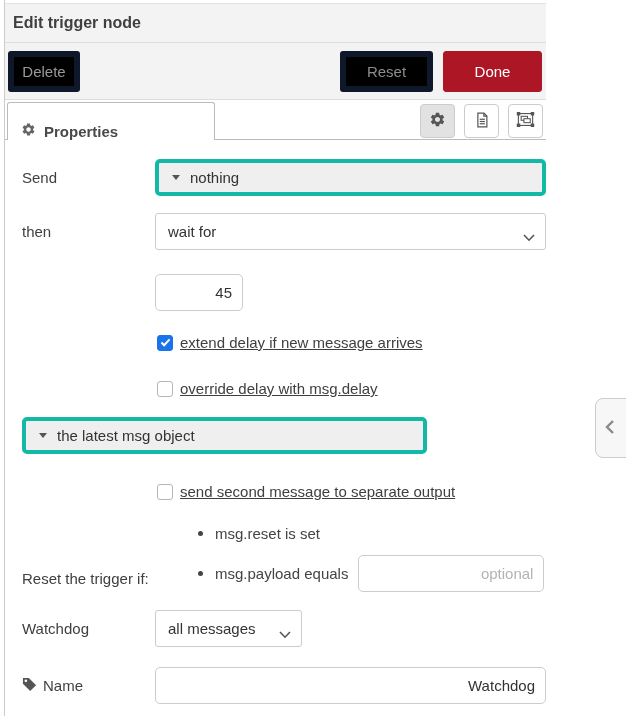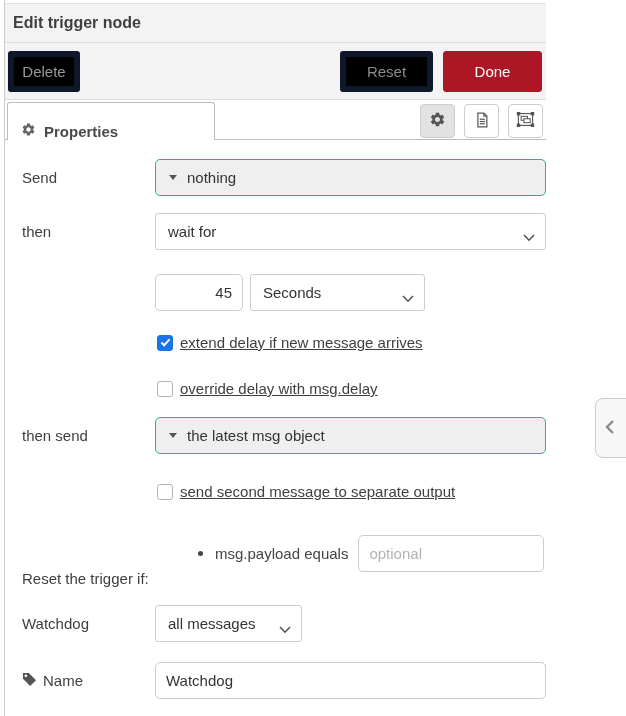--- a/index.html
+++ b/index.html
@@ -36,34 +36,34 @@
   .tab-iconbtns { position:absolute; right:3px; top:4px; display:flex; gap:9px; }
   .iconbtn { width:35px; height:34px; border:1px solid #ccc; border-radius:4px; background:#fff;
     display:flex; align-items:center; justify-content:center; cursor:pointer; }
   .iconbtn.active { background:#e2e2e2; }
 
   
   .form { padding:0 0 0 17px; }
   .frow { display:flex; align-items:center; }
   .flabel { width:133px; flex-shrink:0; color:#3f3f3f; }
 
-  .ti { width:405px; height:37px; background:#efefef; border:1px solid #14b8a6; border-radius:5px;
+  .ti { width:405px; height:37px; background:#efefef; border:4px solid #14b8a6; border-radius:5px;
     display:flex; align-items:center; padding-left:13px; gap:10px; cursor:pointer; }
   .caret-down { width:0; height:0; border-left:4px solid transparent;
     border-right:4px solid transparent; border-top:5px solid #555; }
   .ti-text { color:#333; }
 
   .sel-wrap { position:relative; height:37px; }
   select.sel { appearance:none; -webkit-appearance:none; width:100%; height:37px;
     border:1px solid #ccc; border-radius:3px; background:#fff; padding:0 26px 0 12px;
     font-family:inherit; font-size:15px; color:#333; cursor:pointer; }
   .sel-chevron { position:absolute; right:11px; top:15px; pointer-events:none; }
 
   input.txt { height:37px; border:1px solid #ccc; border-radius:5px; background:#fff;
-    font-family:inherit; font-size:15px; color:#333; padding:0 10px; }
+    font-family:inherit; font-size:15px; color:#333; padding:0 10px;text-align:right; }
   input.txt::placeholder { color:#b3b3b3; }
 
   .cbrow { display:flex; align-items:center; margin-left:135px; gap:7px; }
   .cb { width:16px; height:16px; border:1px solid #b5b5b5; border-radius:3px; background:#fff;
     display:inline-flex; align-items:center; justify-content:center; cursor:pointer; flex-shrink:0; }
   .cb svg { display:none; }
   .cb.checked { background:#1a73e8; border-color:#1a73e8; }
   .cb.checked svg { display:block; }
   .cb-label { color:#3f3f3f;text-decoration:underline; }
 
@@ -159,66 +159,59 @@
           <svg width="12" height="8" viewBox="0 0 12 8">
               <polyline points="1,1 6,6.2 11,1" fill="none" stroke="#555" stroke-width="1.6"></polyline>
             </svg>
         </span>
       </div>
     </div>
 
     <div class="frow" style="margin-top:24px">
       <span class="flabel"></span>
       <input class="txt" style="width: 88px; text-align: right;" type="text" value="45">
-      <div class="sel-wrap" style="width:175px; margin-left:7px">
-        <select class="sel">
-          <option>Seconds</option>
-        </select>
-        <span class="sel-chevron">
-          <svg width="12" height="8" viewBox="0 0 12 8">
-              <polyline points="1,1 6,6.2 11,1" fill="none" stroke="#555" stroke-width="1.6"></polyline>
-            </svg>
-        </span>
-      </div>
     </div>
 
     <div class="cbrow" style="margin-top:23px">
       <span class="cb checked">
         <svg width="11" height="9" viewBox="0 0 12 10">
             <polyline points="1.5,5 4.5,8 10.5,1.5" fill="none" stroke="#fff" stroke-width="2.2"></polyline>
           </svg>
       </span>
       <span class="cb-label">extend delay if new message arrives</span>
     </div>
 
     <div class="cbrow" style="margin-top:29px">
       <span class="cb">
         
       </span>
       <span class="cb-label">override delay with msg.delay</span>
     </div>
 
     <div class="frow" style="margin-top:20px">
-      <span class="flabel">then send</span>
       <div class="ti">
         <span class="caret-down"></span>
         <span class="ti-text">the latest msg object</span>
       </div>
     </div>
 
     <div class="cbrow" style="margin-top:29px">
       <span class="cb">
         
       </span>
       <span class="cb-label">send second message to separate output</span>
     </div>
 
     <div class="reset-row" style="margin-top:23px">
       <span class="reset-label">Reset the trigger if:</span>
       <div>
+        <div class="bullet-row" style="height:20px">
+          <span class="dot"></span>
+          <span>msg.reset is set</span>
+        </div>
         <div class="bullet-row" style="margin-top:12px">
           <span class="dot"></span>
           <span>msg.payload equals</span>
           <input class="txt" type="text" style="width: 186px; margin-left: 10px;" placeholder="optional">
         </div>
       </div>
     </div>
 
     <div class="frow" style="margin-top:18px">
       <span class="flabel">Watchdog</span>

